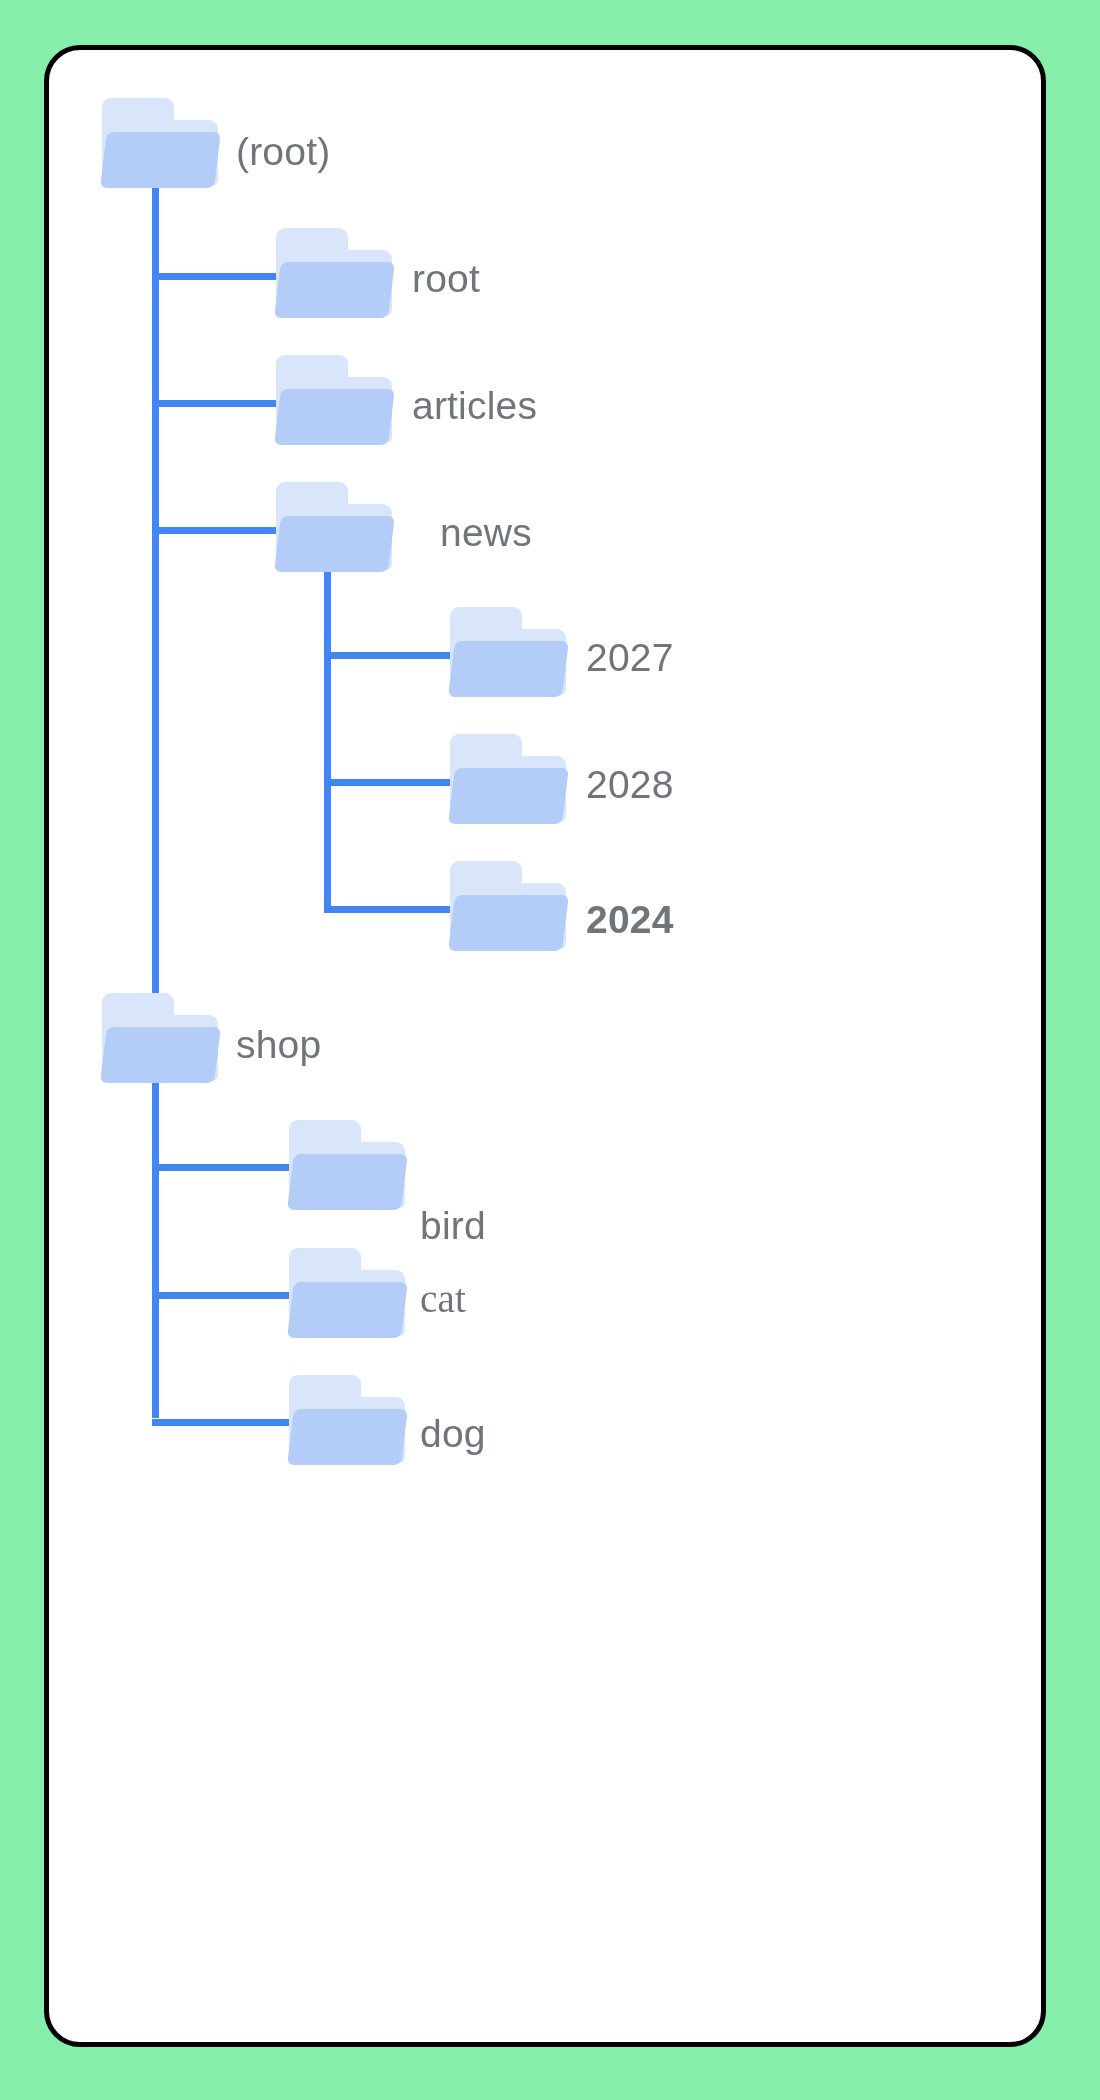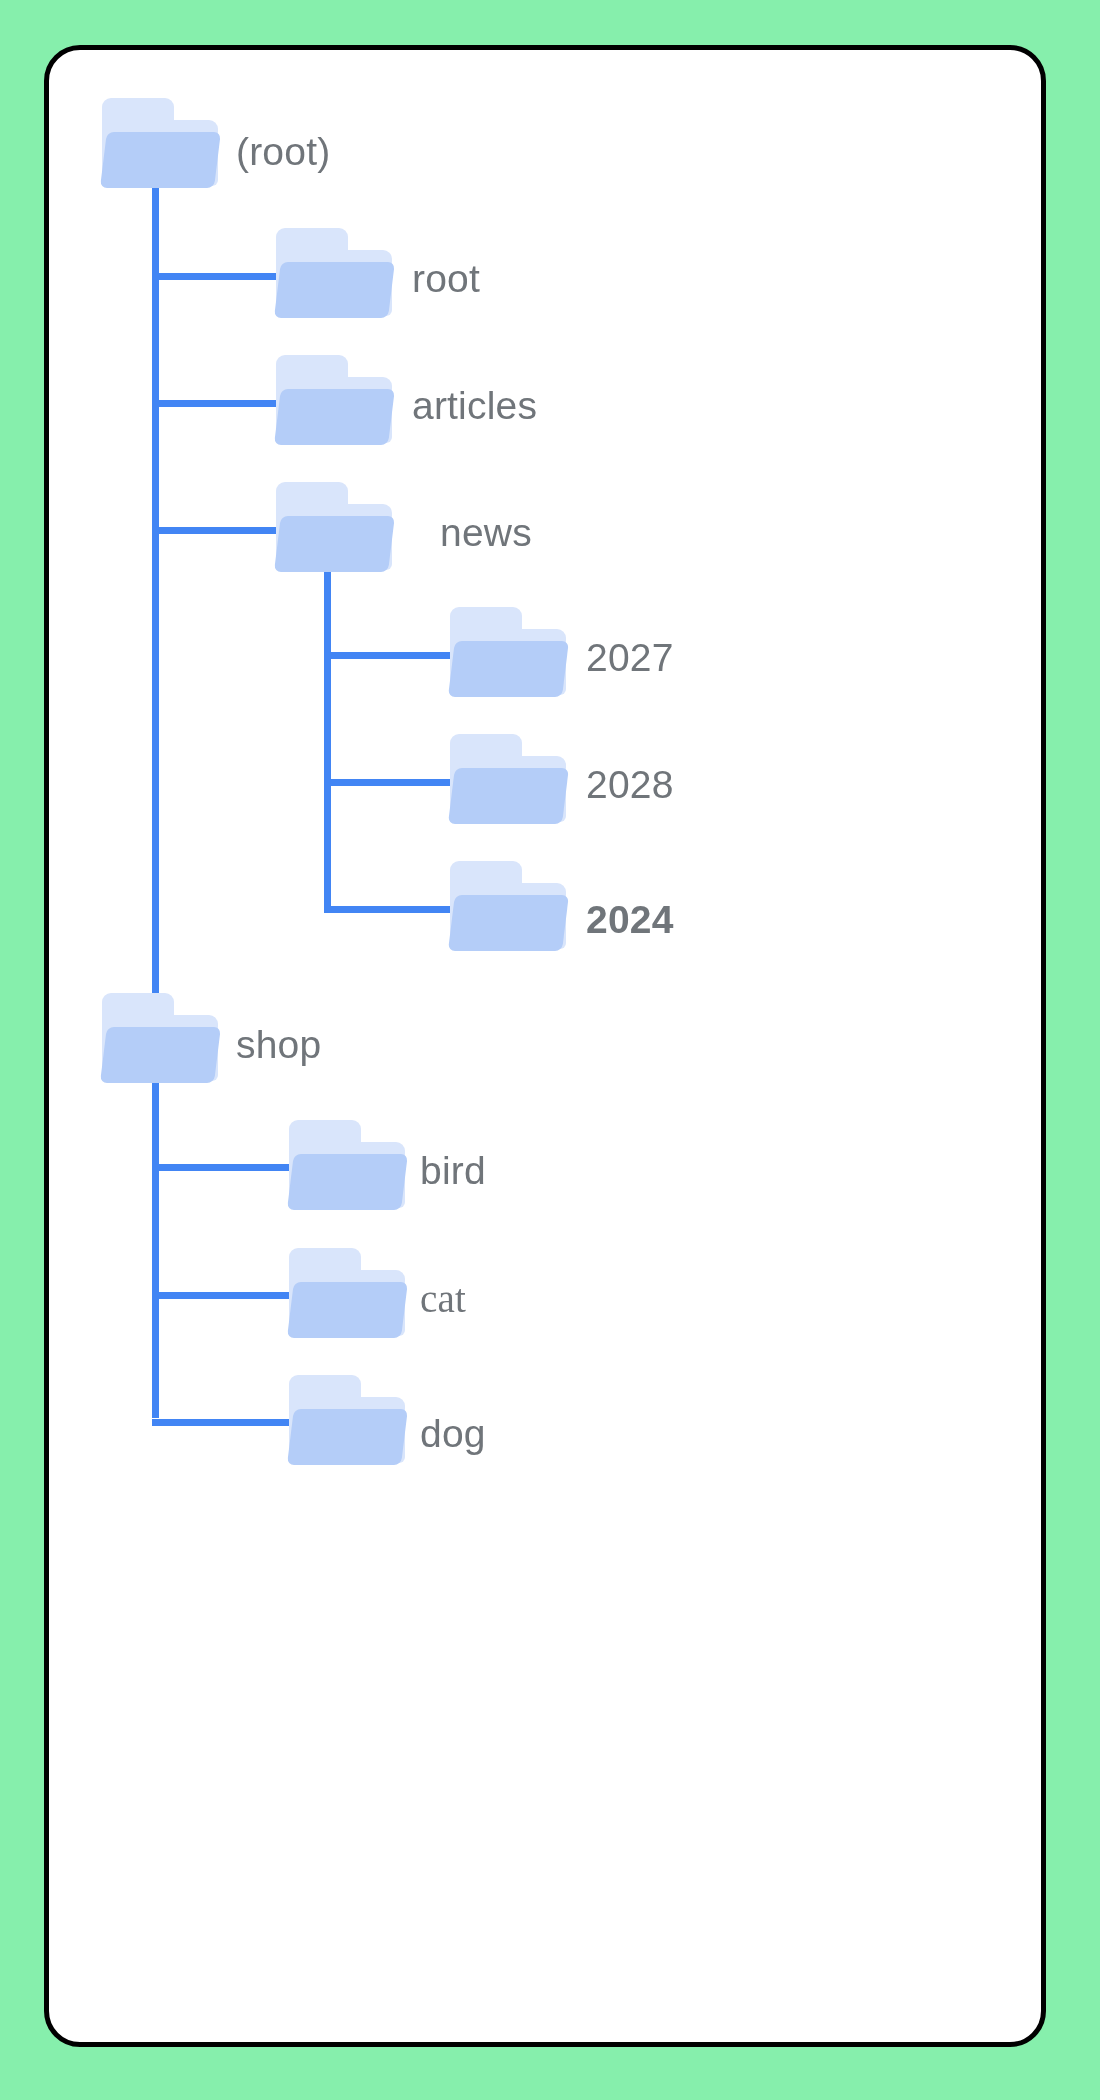--- a/index.html
+++ b/index.html
@@ -149,21 +149,21 @@
       <div class="back"></div>
       <div class="front"></div>
     </div>
     <div class="nlabel" style="left:236px; top:1025px;">shop</div>
 
     <div class="folder" style="left:287px; top:1120px;">
       <div class="tab"></div>
       <div class="back"></div>
       <div class="front"></div>
     </div>
-    <div class="nlabel" style="left:420px; top:1151px;">bird</div>
+    <div class="nlabel" style="left:420px; top:1206px;">bird</div>
 
     <div class="folder" style="left:287px; top:1248px;">
       <div class="tab"></div>
       <div class="back"></div>
       <div class="front"></div>
     </div>
     <div class="nlabel" style="left:420px; top:1279px;font-family:Liberation Serif, serif;">cat</div>
 
     <div class="folder" style="left:287px; top:1375px;">
       <div class="tab"></div>

